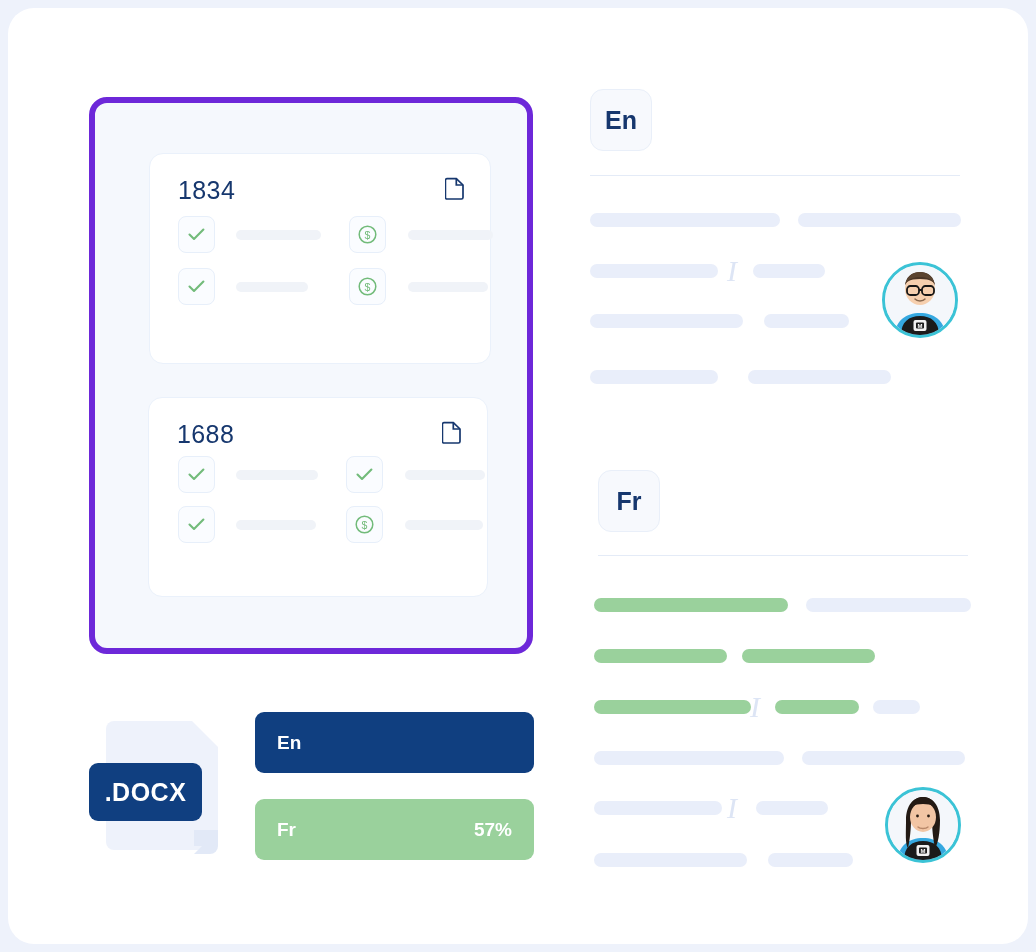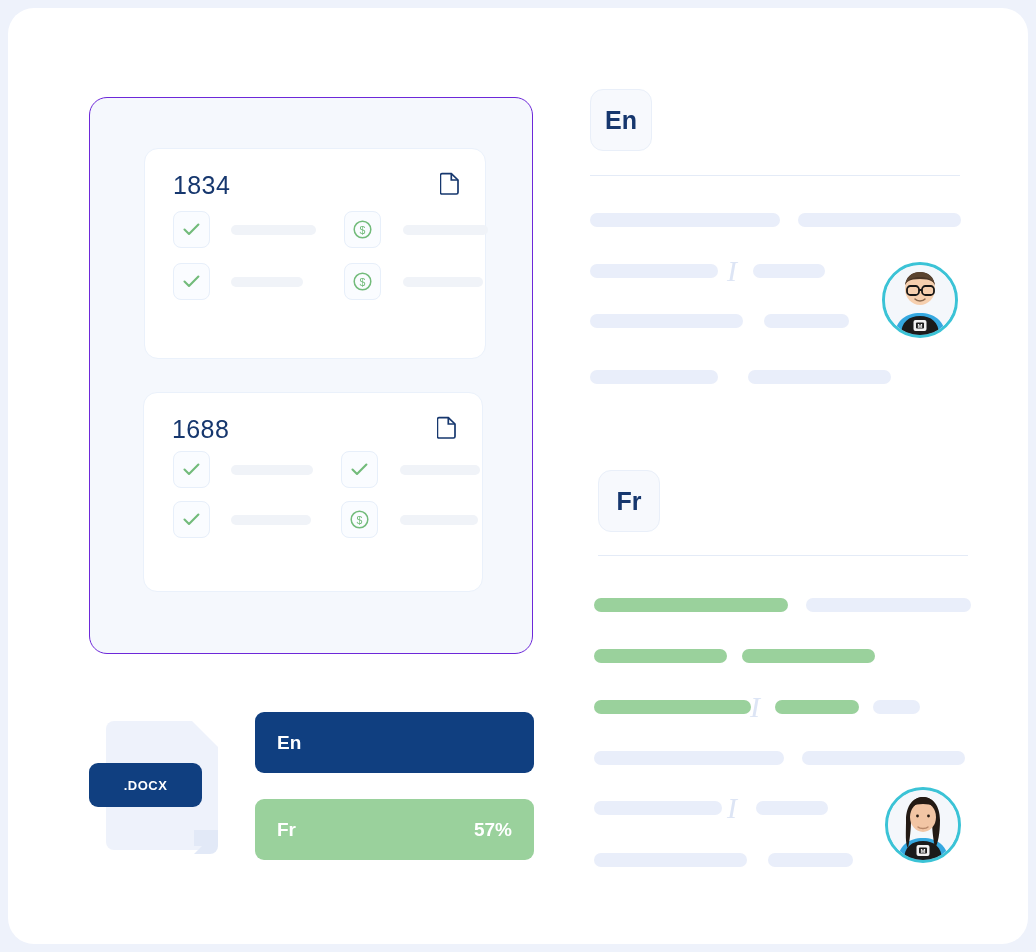--- a/index.html
+++ b/index.html
@@ -14,21 +14,21 @@
     width:1020px;height:936px;
     background:#ffffff;
     border-radius:26px;
   }
 
   
   .left-panel{
     position:absolute;left:81px;top:89px;
     width:444px;height:557px;
     background:#f5f8fd;
-    border:1px solid #6d28d9;
+    border:6px solid #6d28d9;
     border-radius:18px;
     box-sizing:border-box;
   }
   .doc-card{
     position:absolute;
     background:#ffffff;
     border:1px solid #eaf1fb;
     border-radius:14px;
     box-sizing:border-box;
   }
@@ -55,24 +55,24 @@
     height:10px;border-radius:6px;background:#f0f3f8;flex:0 0 auto;
   }
 
   
   .docx-wrap{position:absolute;left:98px;top:705px;width:120px;height:145px;}
   .docx-page{
     position:absolute;left:0;top:0;width:120px;height:145px;
   }
   .docx-badge{
     position:absolute;left:-17px;top:50px;
-    width:113px;height:44px;
+    width:113px;height:58px;
     background:#103f80;border-radius:9px;
     display:flex;align-items:center;justify-content:center;
-    color:#ffffff;font-weight:bold;font-size:13px;letter-spacing:.5px;
+    color:#ffffff;font-weight:bold;font-size:25px;letter-spacing:.5px;
   }
   .lang-btn{
     position:absolute;left:247px;
     width:279px;height:61px;
     border-radius:9px;
     display:flex;align-items:center;
     box-sizing:border-box;
     padding:0 22px;
     color:#ffffff;font-weight:bold;font-size:19px;
   }

